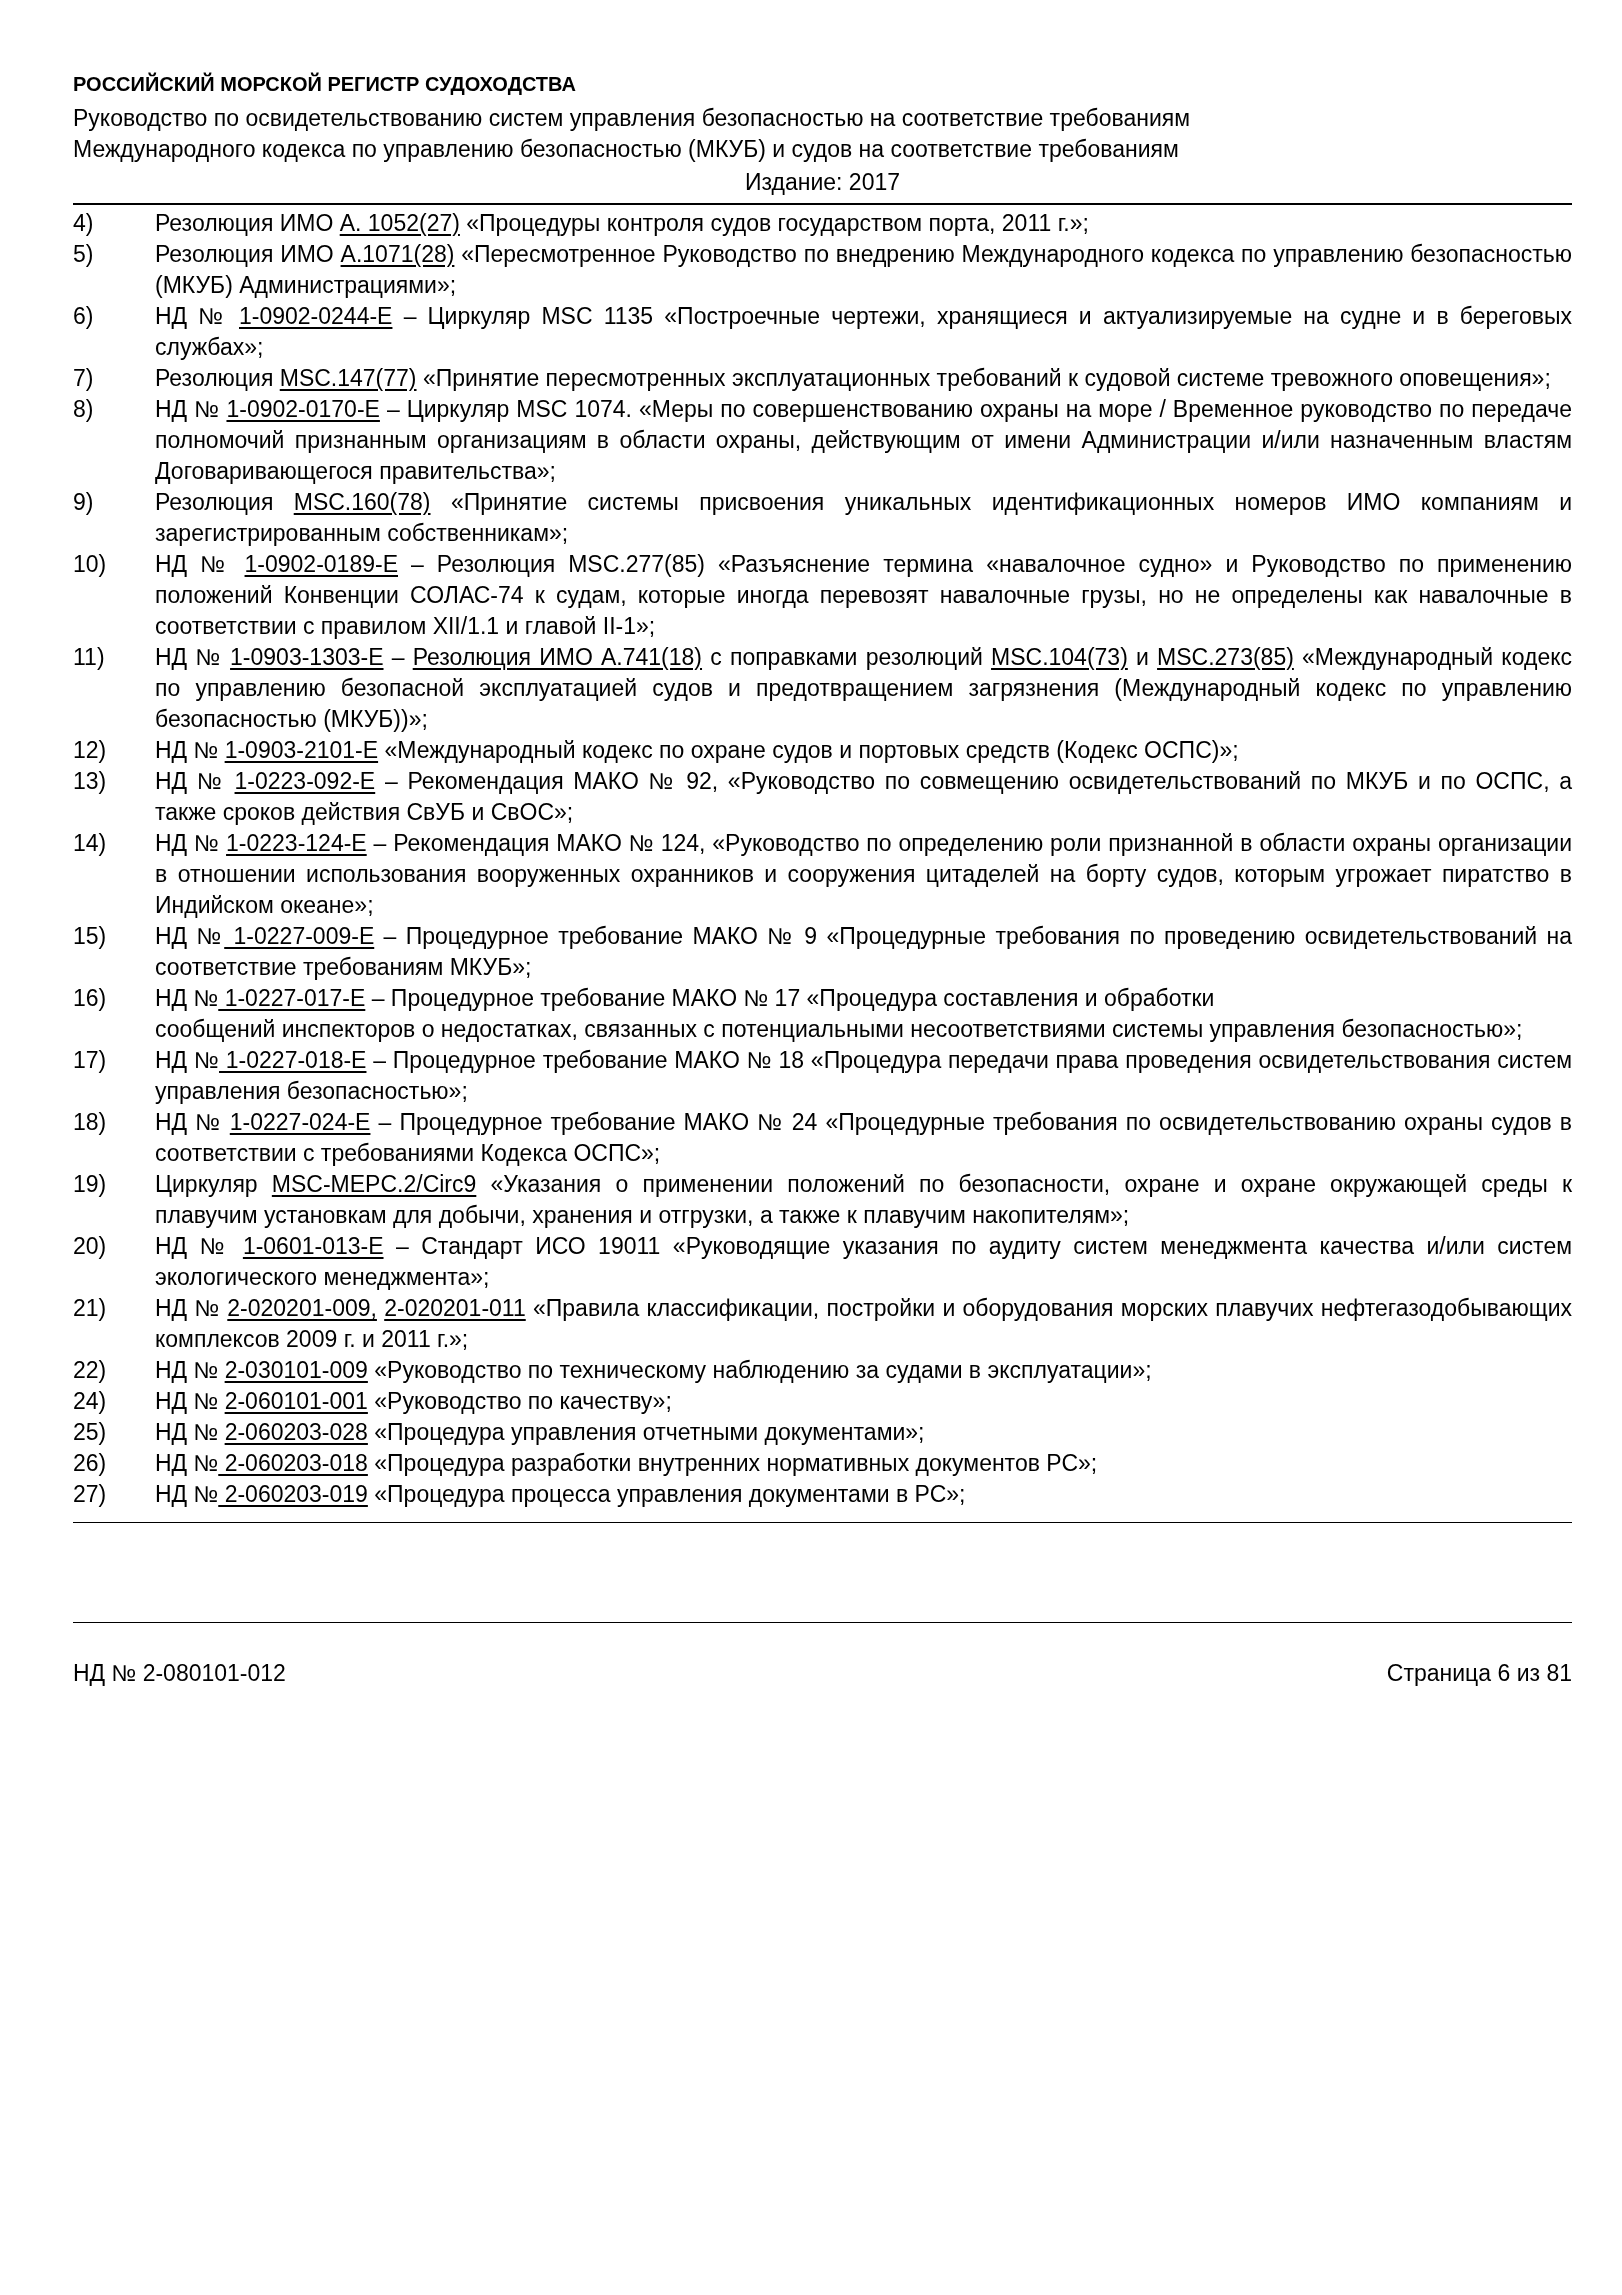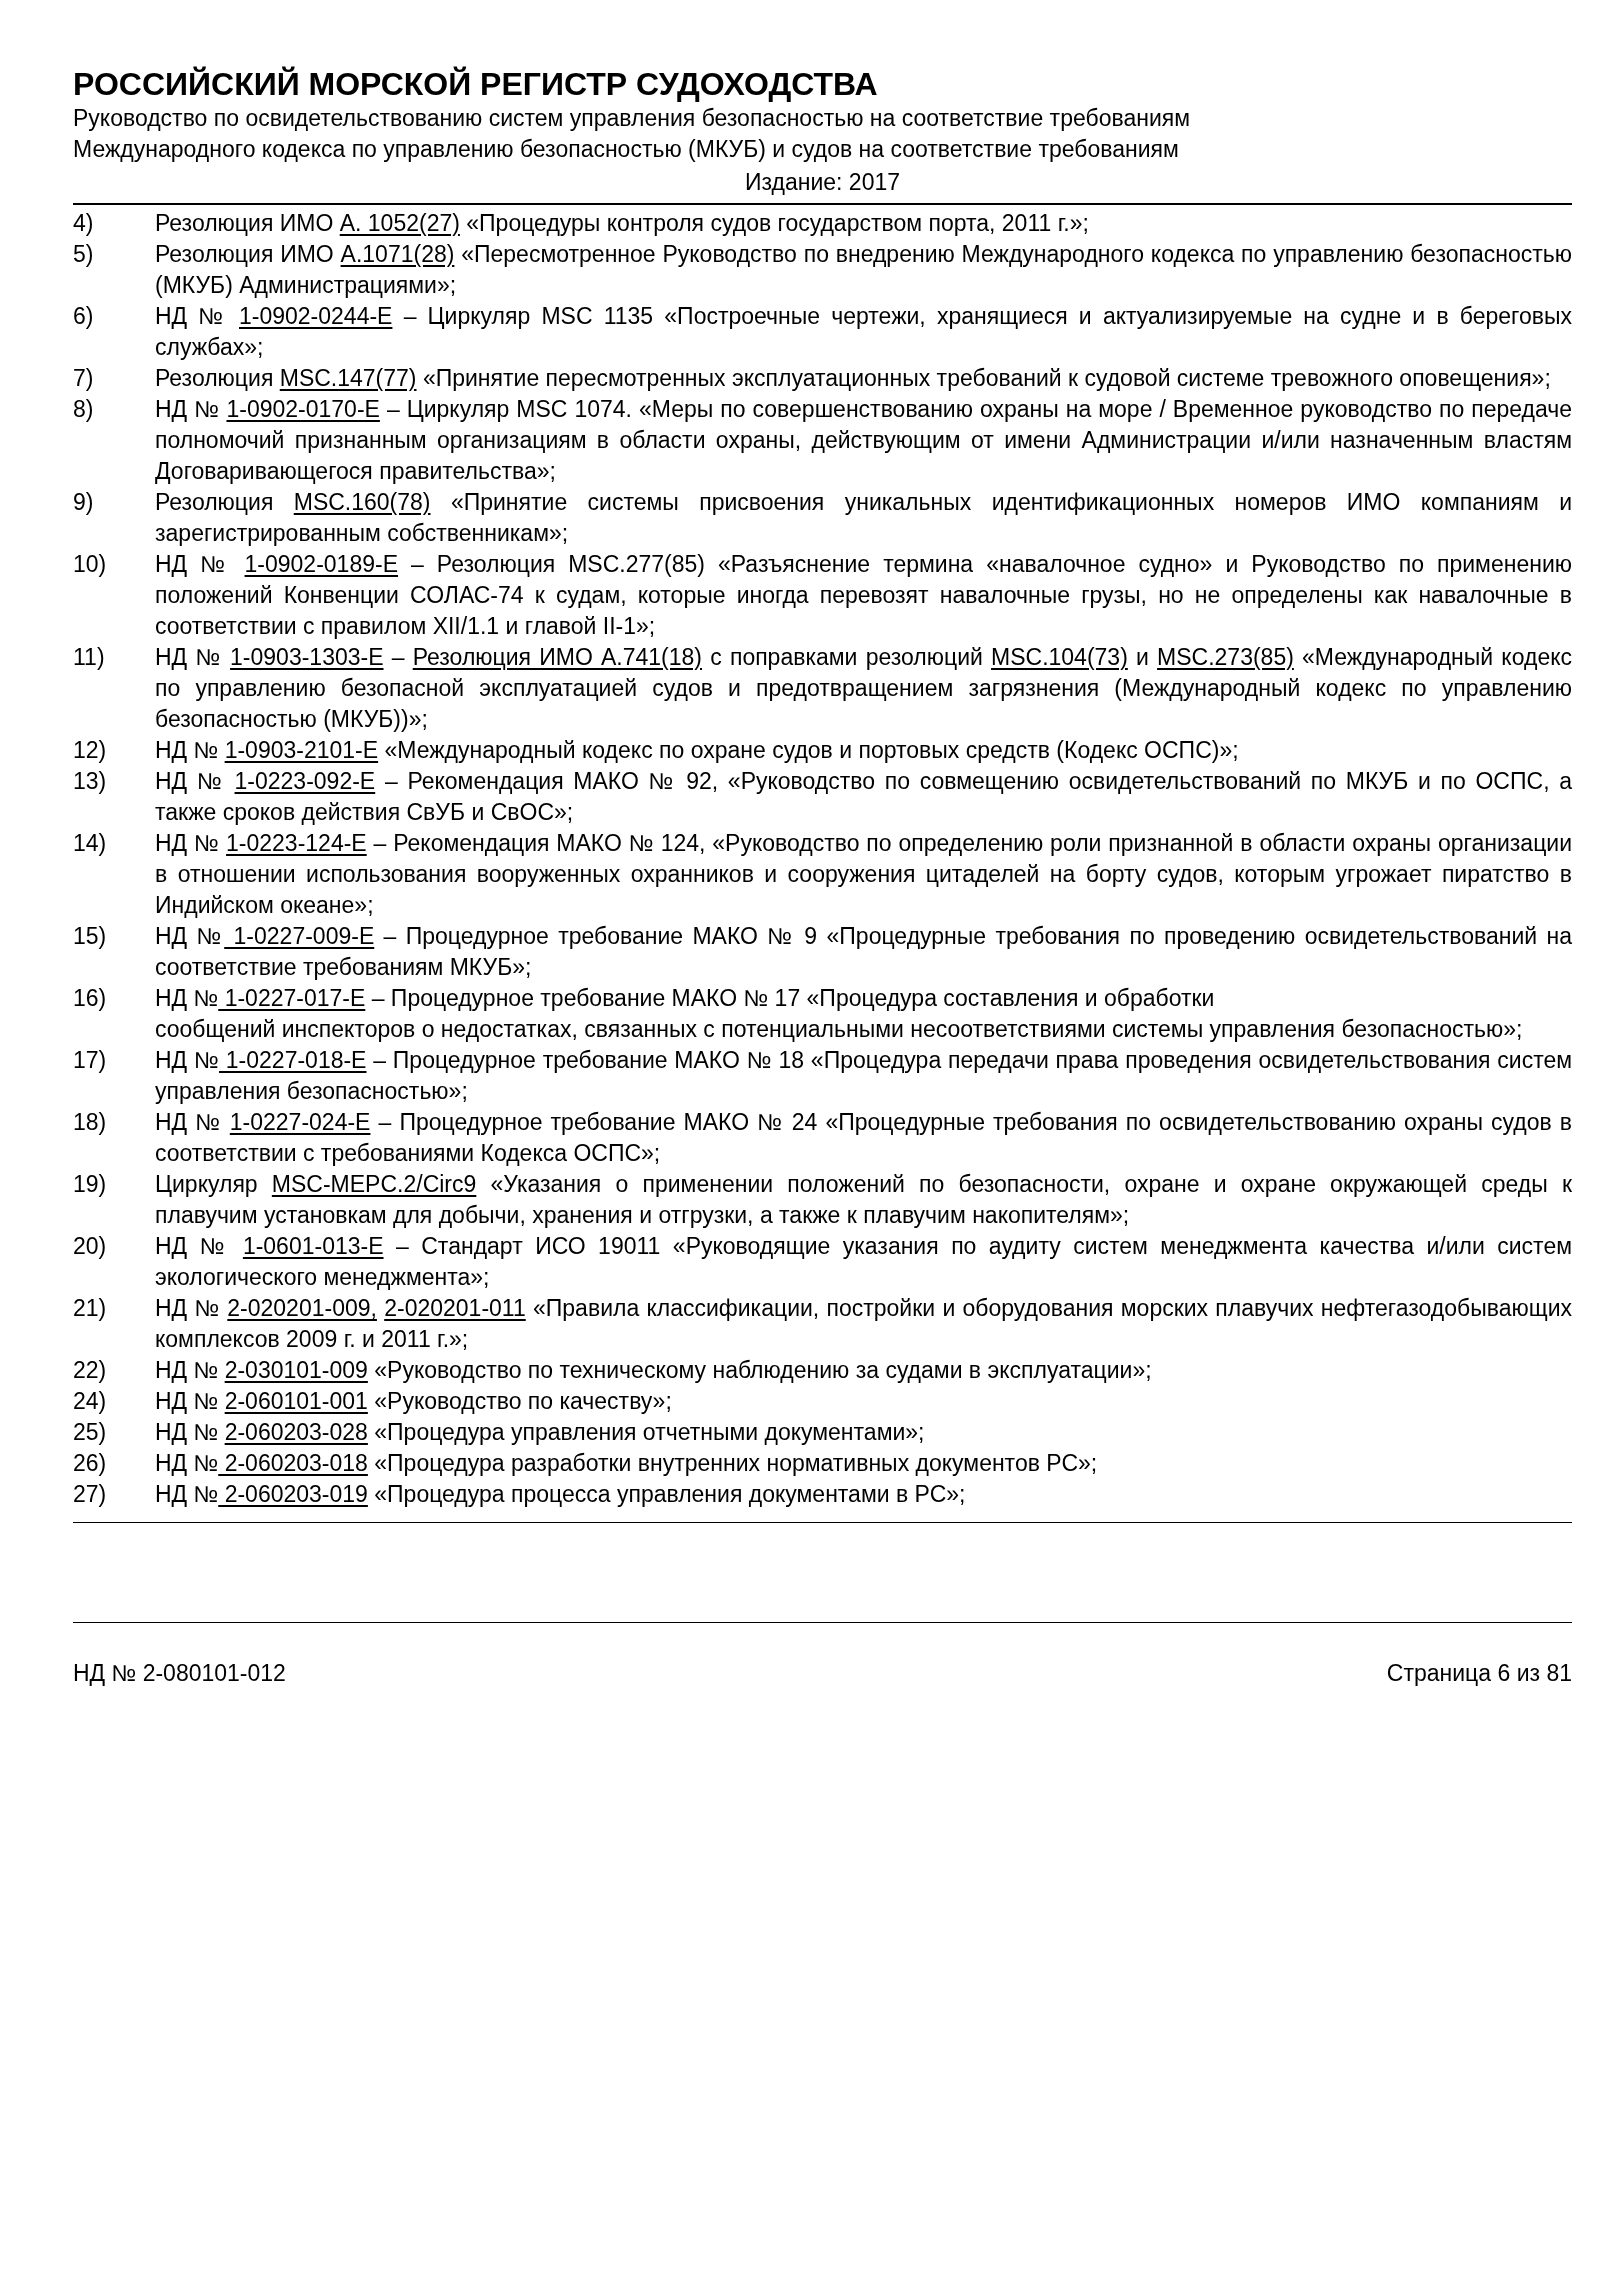--- a/index.html
+++ b/index.html
@@ -15,21 +15,21 @@
     background: #ffffff;
     color: #000000;
     font-family: "Liberation Sans", sans-serif;
     font-size: 23px;
     line-height: 31px;
     padding: 69px 51px 0 73px;
     overflow: hidden;
   }
   .doc-title {
     font-weight: bold;
-    font-size: 32px;
+    font-size: 20px;
     margin: 0 0 3.1px 0;
   }
   .subtitle-line {
     display: block;
   }
   .edition-row {
     text-align: center;
     margin-top: 2px;
   }
   .top-rule {

